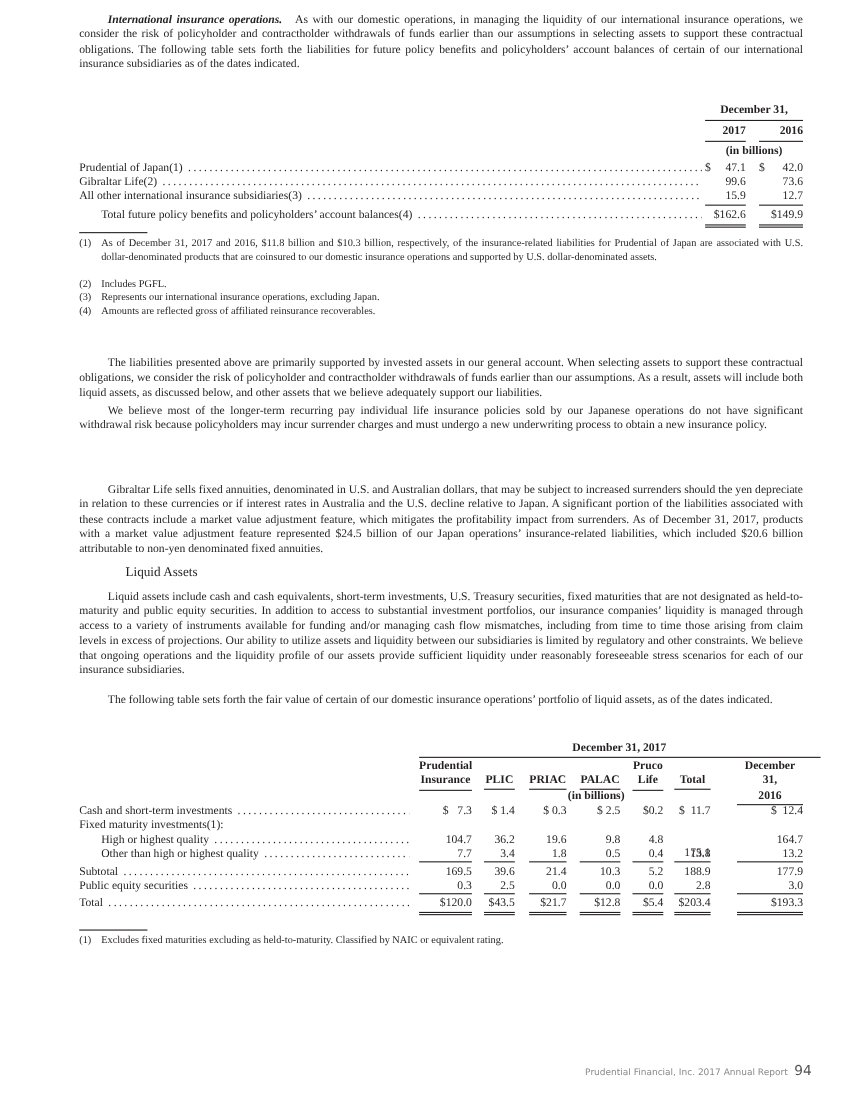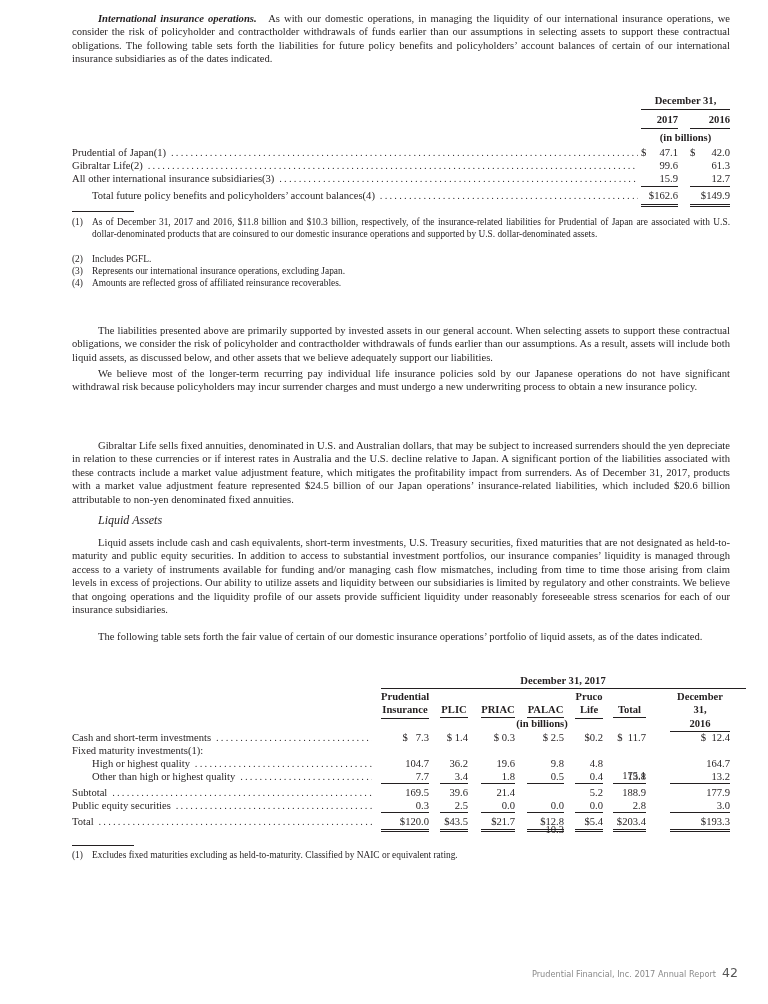--- a/index.html
+++ b/index.html
@@ -25,21 +25,21 @@
   .num { position: absolute; text-align: right; }
   .cur { position: absolute; }
   .uline { position: absolute; border-top: 1px solid #231f20; height: 0; }
   .dline { position: absolute; border-top: 1px solid #231f20; border-bottom: 1px solid #231f20; height: 1px; }
 
   .fnrule { position: absolute; left: 0; width: 62px; border-top: 1px solid #231f20; }
   .fn { position: absolute; left: 0; width: 658px; font-size: 9.4px; line-height: 12.2px; }
   .fn .mk { position: absolute; left: 0; }
   .fn .tx { display: block; margin-left: 20px; text-align: justify; }
 
-  .heading { position: absolute; left: 26px; font-style: italic; font-size: 12px; }
+  .heading { position: absolute; left: 42px; font-size: 12px; }
 
   
   .t2h { position: absolute; font-weight: bold; text-align: center; }
   .t2hu { border-bottom: 1px solid #231f20; padding-bottom: 1px; }
   .footer { position: absolute; right: 30px; top: 966px; font-family: "DejaVu Sans", "Liberation Sans", sans-serif; color: #8a8a8a; font-size: 8.2px; white-space: nowrap; }
   .footer .pn { color: #555; font-size: 12.5px; margin-left: 6px; }
 </style>
 </head>
 <body>
 
@@ -58,21 +58,21 @@
     <div class="row" style="top:52px;">
       <div class="lbl" style="width:566px;"><span>Prudential of Japan(1)</span><span class="dots"> ...........................................................................................................................</span></div>
       <span class="cur" style="left:569px;">$</span>
       <span class="num" style="left:569px;width:37px;">47.1</span>
       <span class="cur" style="left:618px;">$</span>
       <span class="num" style="left:618px;width:40px;">42.0</span>
     </div>
     <div class="row" style="top:65px;">
       <div class="lbl" style="width:566px;"><span>Gibraltar Life(2)</span><span class="dots"> ...........................................................................................................................</span></div>
       <span class="num" style="left:569px;width:37px;">99.6</span>
-      <span class="num" style="left:618px;width:40px;">61.3</span>
+      <span class="num" style="left:618px;width:40px;">73.6</span>
     </div>
     <div class="row" style="top:78px;">
       <div class="lbl" style="width:566px;"><span>All other international insurance subsidiaries(3)</span><span class="dots"> ...........................................................................................................................</span></div>
       <span class="num" style="left:569px;width:37px;">15.9</span>
       <span class="num" style="left:618px;width:40px;">12.7</span>
     </div>
     <div class="uline" style="top:92px;left:569px;width:37px;"></div>
     <div class="uline" style="top:92px;left:618px;width:40px;"></div>
     <div class="row" style="top:95px;">
       <div class="lbl" style="left:20px;width:546px;"><span>Total future policy benefits and policyholders’ account balances(4)</span><span class="dots"> ...........................................................................................................................</span></div>
@@ -192,21 +192,21 @@
           <span class="num" style="left: 455px; width: 37px; white-space: pre;">0.5</span>
           <span class="num" style="left: 503px; width: 28px; white-space: pre;">0.4</span>
           <span class="num" style="left: 541px; width: 33px; white-space: pre;">13.8</span>
           <span class="num" style="left: 598px; width: 60px; white-space: pre;">13.2</span>
         </div>
         <div class="row" style="top: 786px;">
           <div class="lbl" style="left: 0px; width: 300px;"><span>Subtotal</span><span class="dots"> ...........................................................................................................</span></div>
           <span class="num" style="left: 309px; width: 48px; white-space: pre;">169.5</span>
           <span class="num" style="left: 368px; width: 28px; white-space: pre;">39.6</span>
           <span class="num" style="left: 409px; width: 34px; white-space: pre;">21.4</span>
-          <span class="num" style="left: 455px; width: 37px; white-space: pre; margin-top: 37px;">10.3</span>
+          <span class="num" style="left: 455px; width: 37px; white-space: pre;">10.3</span>
           <span class="num" style="left: 503px; width: 28px; white-space: pre;">5.2</span>
           <span class="num" style="left: 541px; width: 33px; white-space: pre;">188.9</span>
           <span class="num" style="left: 598px; width: 60px; white-space: pre;">177.9</span>
         </div>
         <div class="row" style="top: 799px;">
           <div class="lbl" style="left: 0px; width: 300px;"><span>Public equity securities</span><span class="dots"> ...........................................................................................................</span></div>
           <span class="num" style="left: 309px; width: 48px; white-space: pre;">0.3</span>
           <span class="num" style="left: 368px; width: 28px; white-space: pre;">2.5</span>
           <span class="num" style="left: 409px; width: 34px; white-space: pre;">0.0</span>
           <span class="num" style="left: 455px; width: 37px; white-space: pre;">0.0</span>
@@ -249,14 +249,14 @@
   </div>
 
   <div class="fnrule" style="top:845px;"></div>
   <div class="fn" style="top:849px;">
     <span class="mk">(1)</span>
     <span class="tx">Excludes fixed maturities excluding as held-to-maturity. Classified by NAIC or equivalent rating.</span>
   </div>
 </div>
 
 <div class="footer">
-  <span>Prudential Financial, Inc. 2017 Annual Report</span><span class="pn">42</span>
+  <span>Prudential Financial, Inc. 2017 Annual Report</span><span class="pn">94</span>
 </div>
 
 </body></html>

